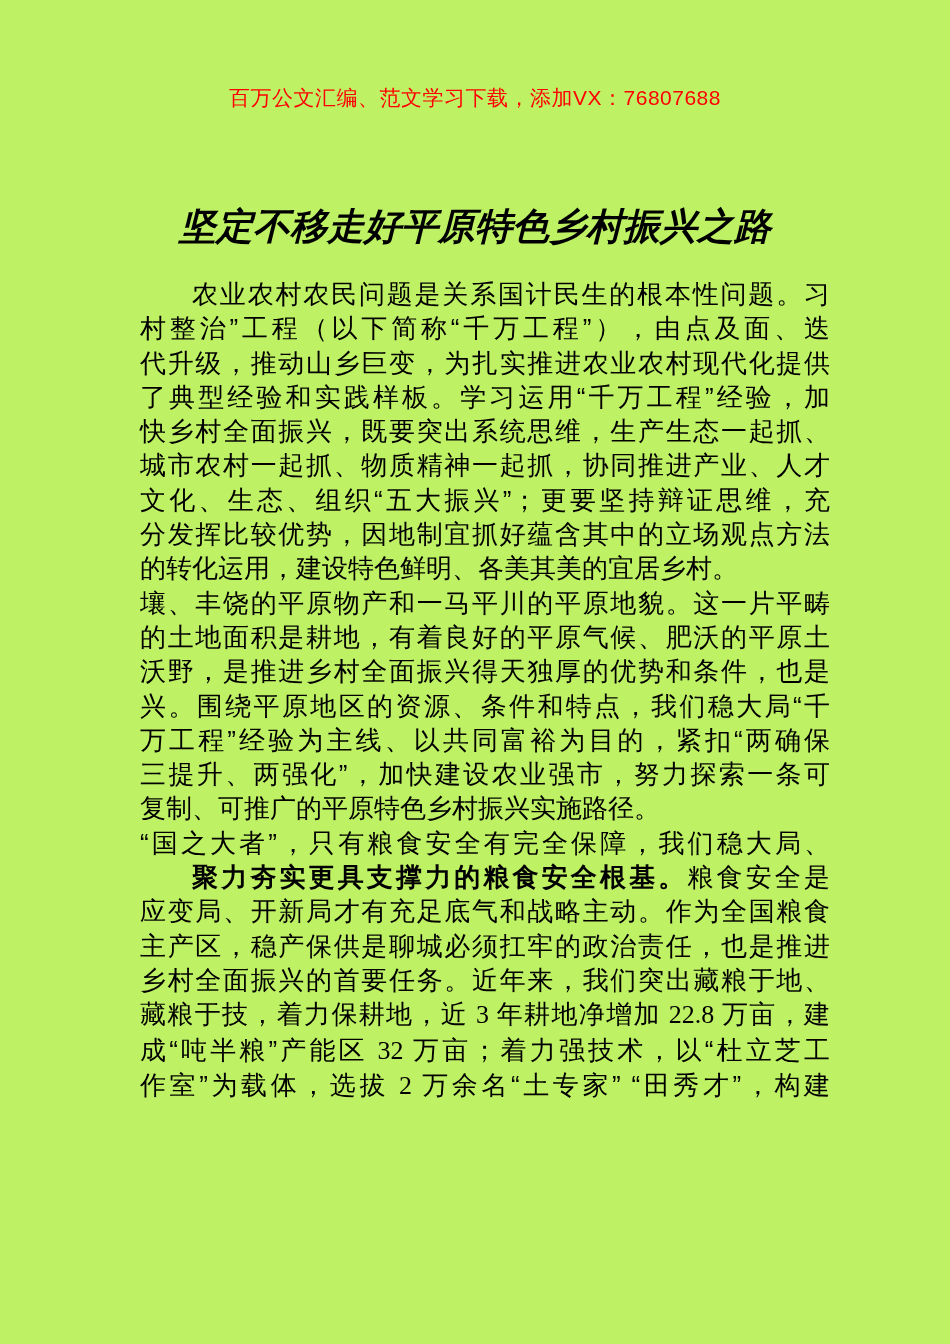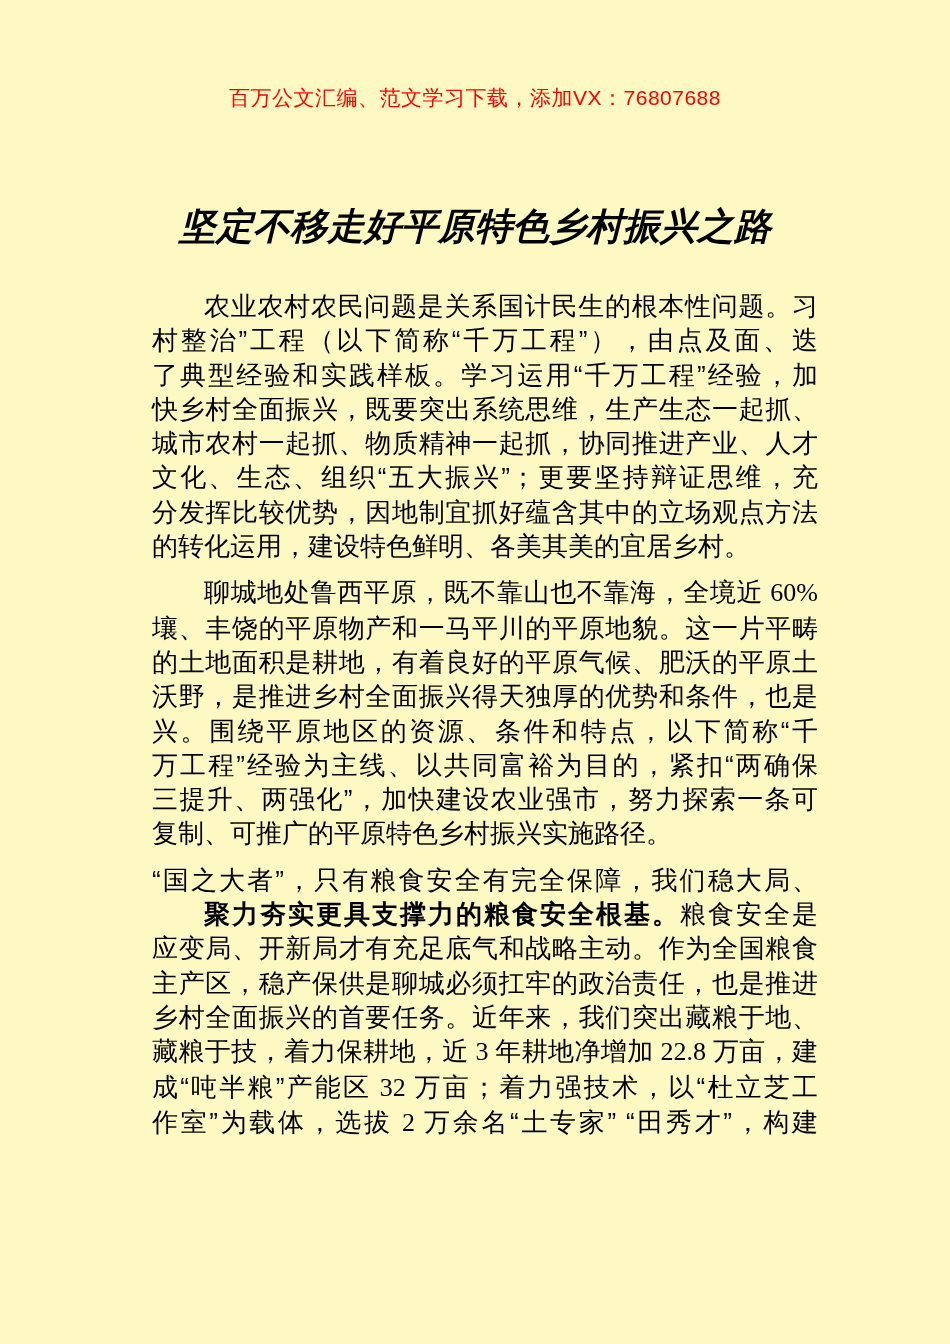--- a/index.html
+++ b/index.html
@@ -6,21 +6,21 @@
   body {
     width: 950px; height: 1344px;
     background: #ffffff;
     position: relative;
     font-family: "Liberation Sans", "DejaVu Sans", sans-serif;
     color: #000000;
     overflow: hidden;
   }
   .page {
     position: absolute; inset: 0;
-    background: #fef9c3;
+    background: #bef264;
   }
   .notice {
     position: absolute;
     top: 84px; left: 0; right: 0;
     text-align: center;
     font-size: 21px;
     letter-spacing: 0.5px;
     color: #fe0000;
   }
   .doc-title {
@@ -33,21 +33,21 @@
     font-style: italic;
   }
   .body-text {
     position: absolute;
     left: 140px; top: 277px;
     width: 690px;
     font-size: 26px;
     line-height: 34.3px;
     color: #000000;
   }
-  .para { margin: 12px; padding: 0; }
+  .para { margin: 0; padding: 0; }
   .line {
     text-align: justify;
     text-align-last: justify;
     white-space: nowrap;
   }
   .line.first { text-indent: 2em; }
   .line.end { text-align-last: left; }
   .run-bold { font-weight: bold; }
   .run-num { font-family: "Liberation Serif", "DejaVu Serif", serif; }
 </style>
@@ -56,33 +56,33 @@
 
 <div class="page">
   <div class="notice">百万公文汇编、范文学习下载，添加VX：76807688</div>
 
   <h1 class="doc-title">坚定不移走好平原特色乡村振兴之路</h1>
 
   <div class="body-text">
       <div class="para">
         <div class="line first"><span>农业农村农民问题是关系国计民生的根本性问题。习</span></div>
         <div class="line"><span>村整治”工程（以下简称“千万工程”），由点及面、迭</span></div>
+        <div class="line"><span>代升级，推动山乡巨变，为扎实推进农业农村现代化提供</span></div>
         <div class="line"><span>了典型经验和实践样板。学习运用“千万工程”经验，加</span></div>
         <div class="line"><span>快乡村全面振兴，既要突出系统思维，生产生态一起抓、</span></div>
         <div class="line"><span>城市农村一起抓、物质精神一起抓，协同推进产业、人才</span></div>
         <div class="line"><span>文化、生态、组织“五大振兴”；更要坚持辩证思维，充</span></div>
         <div class="line"><span>分发挥比较优势，因地制宜抓好蕴含其中的立场观点方法</span></div>
         <div class="line end"><span>的转化运用，建设特色鲜明、各美其美的宜居乡村。</span></div>
       </div>
       <div class="para">
-        <div class="line first"><span>聊城地处鲁西平原，既不靠山也不靠海，全境近</span><span class="run-num"> 60%</span></div>
         <div class="line"><span>壤、丰饶的平原物产和一马平川的平原地貌。这一片平畴</span></div>
         <div class="line"><span>的土地面积是耕地，有着良好的平原气候、肥沃的平原土</span></div>
         <div class="line"><span>沃野，是推进乡村全面振兴得天独厚的优势和条件，也是</span></div>
-        <div class="line"><span>兴。围绕平原地区的资源、条件和特点，以下简称“千</span></div>
+        <div class="line"><span>兴。围绕平原地区的资源、条件和特点，我们稳大局“千</span></div>
         <div class="line"><span>万工程”经验为主线、以共同富裕为目的，紧扣“两确保</span></div>
         <div class="line"><span>三提升、两强化”，加快建设农业强市，努力探索一条可</span></div>
         <div class="line end"><span>复制、可推广的平原特色乡村振兴实施路径。</span></div>
       </div>
       <div class="para">
         <div class="line"><span>“国之大者”，只有粮食安全有完全保障，我们稳大局、</span></div>
         <div class="line first"><span class="run-bold">聚力夯实更具支撑力的粮食安全根基。</span><span>粮食安全是</span></div>
         <div class="line"><span>应变局、开新局才有充足底气和战略主动。作为全国粮食</span></div>
         <div class="line"><span>主产区，稳产保供是聊城必须扛牢的政治责任，也是推进</span></div>
         <div class="line"><span>乡村全面振兴的首要任务。近年来，我们突出藏粮于地、</span></div>

